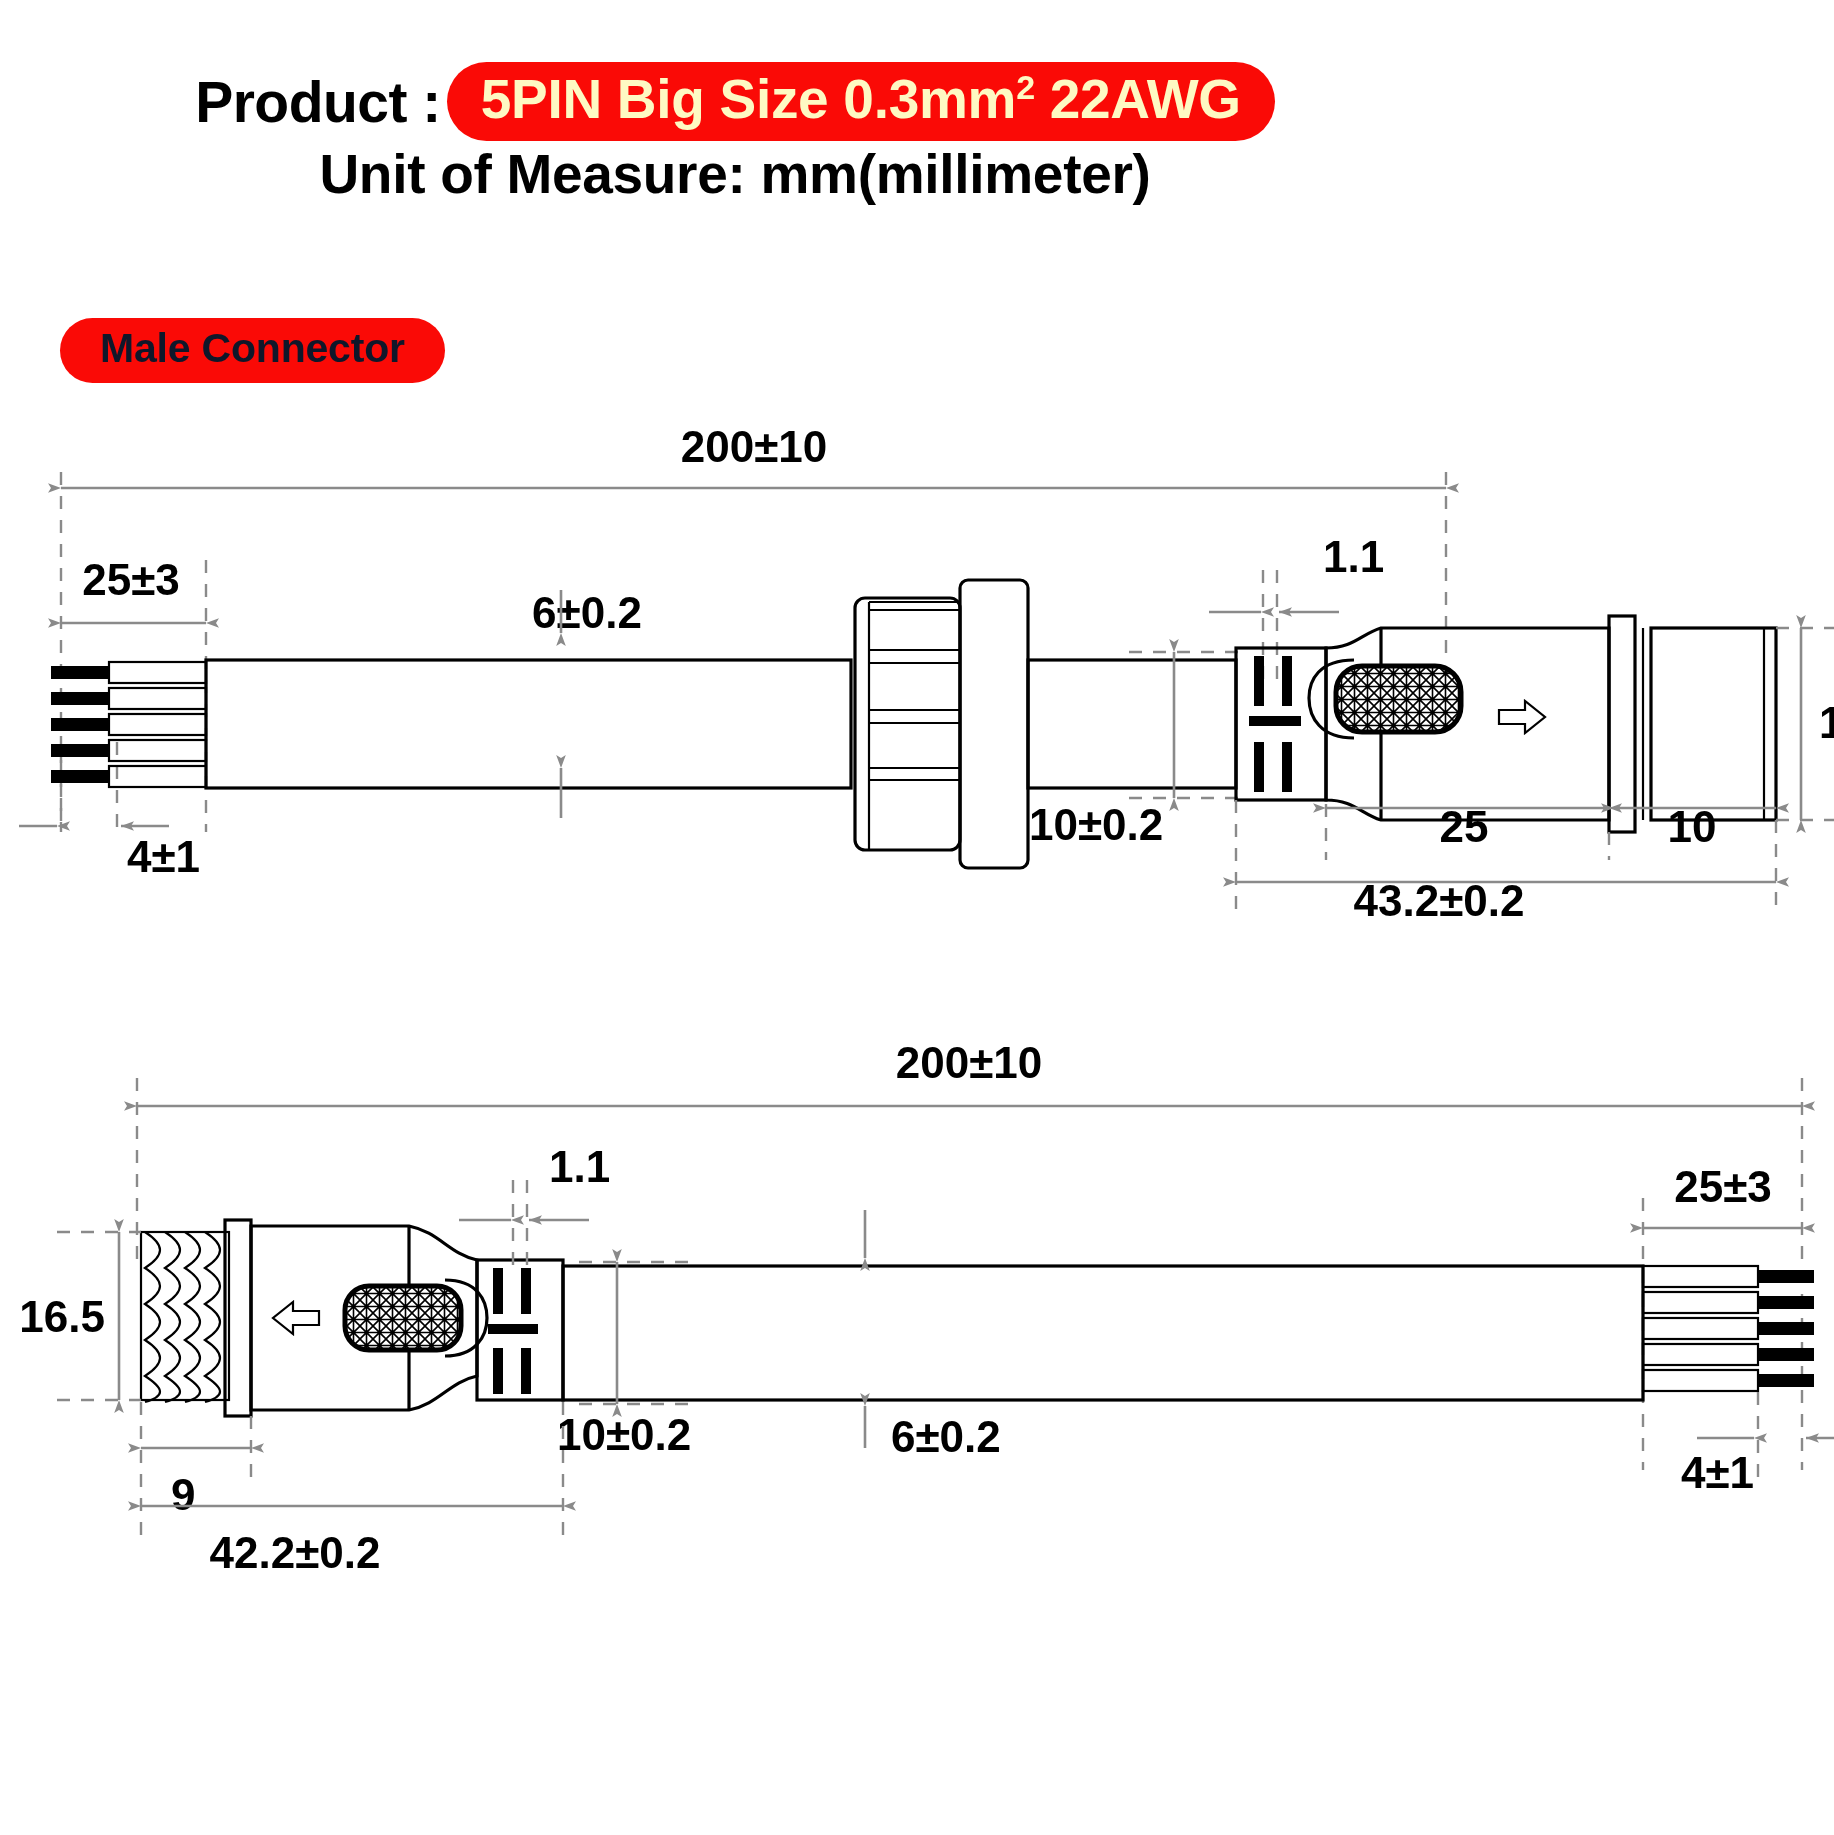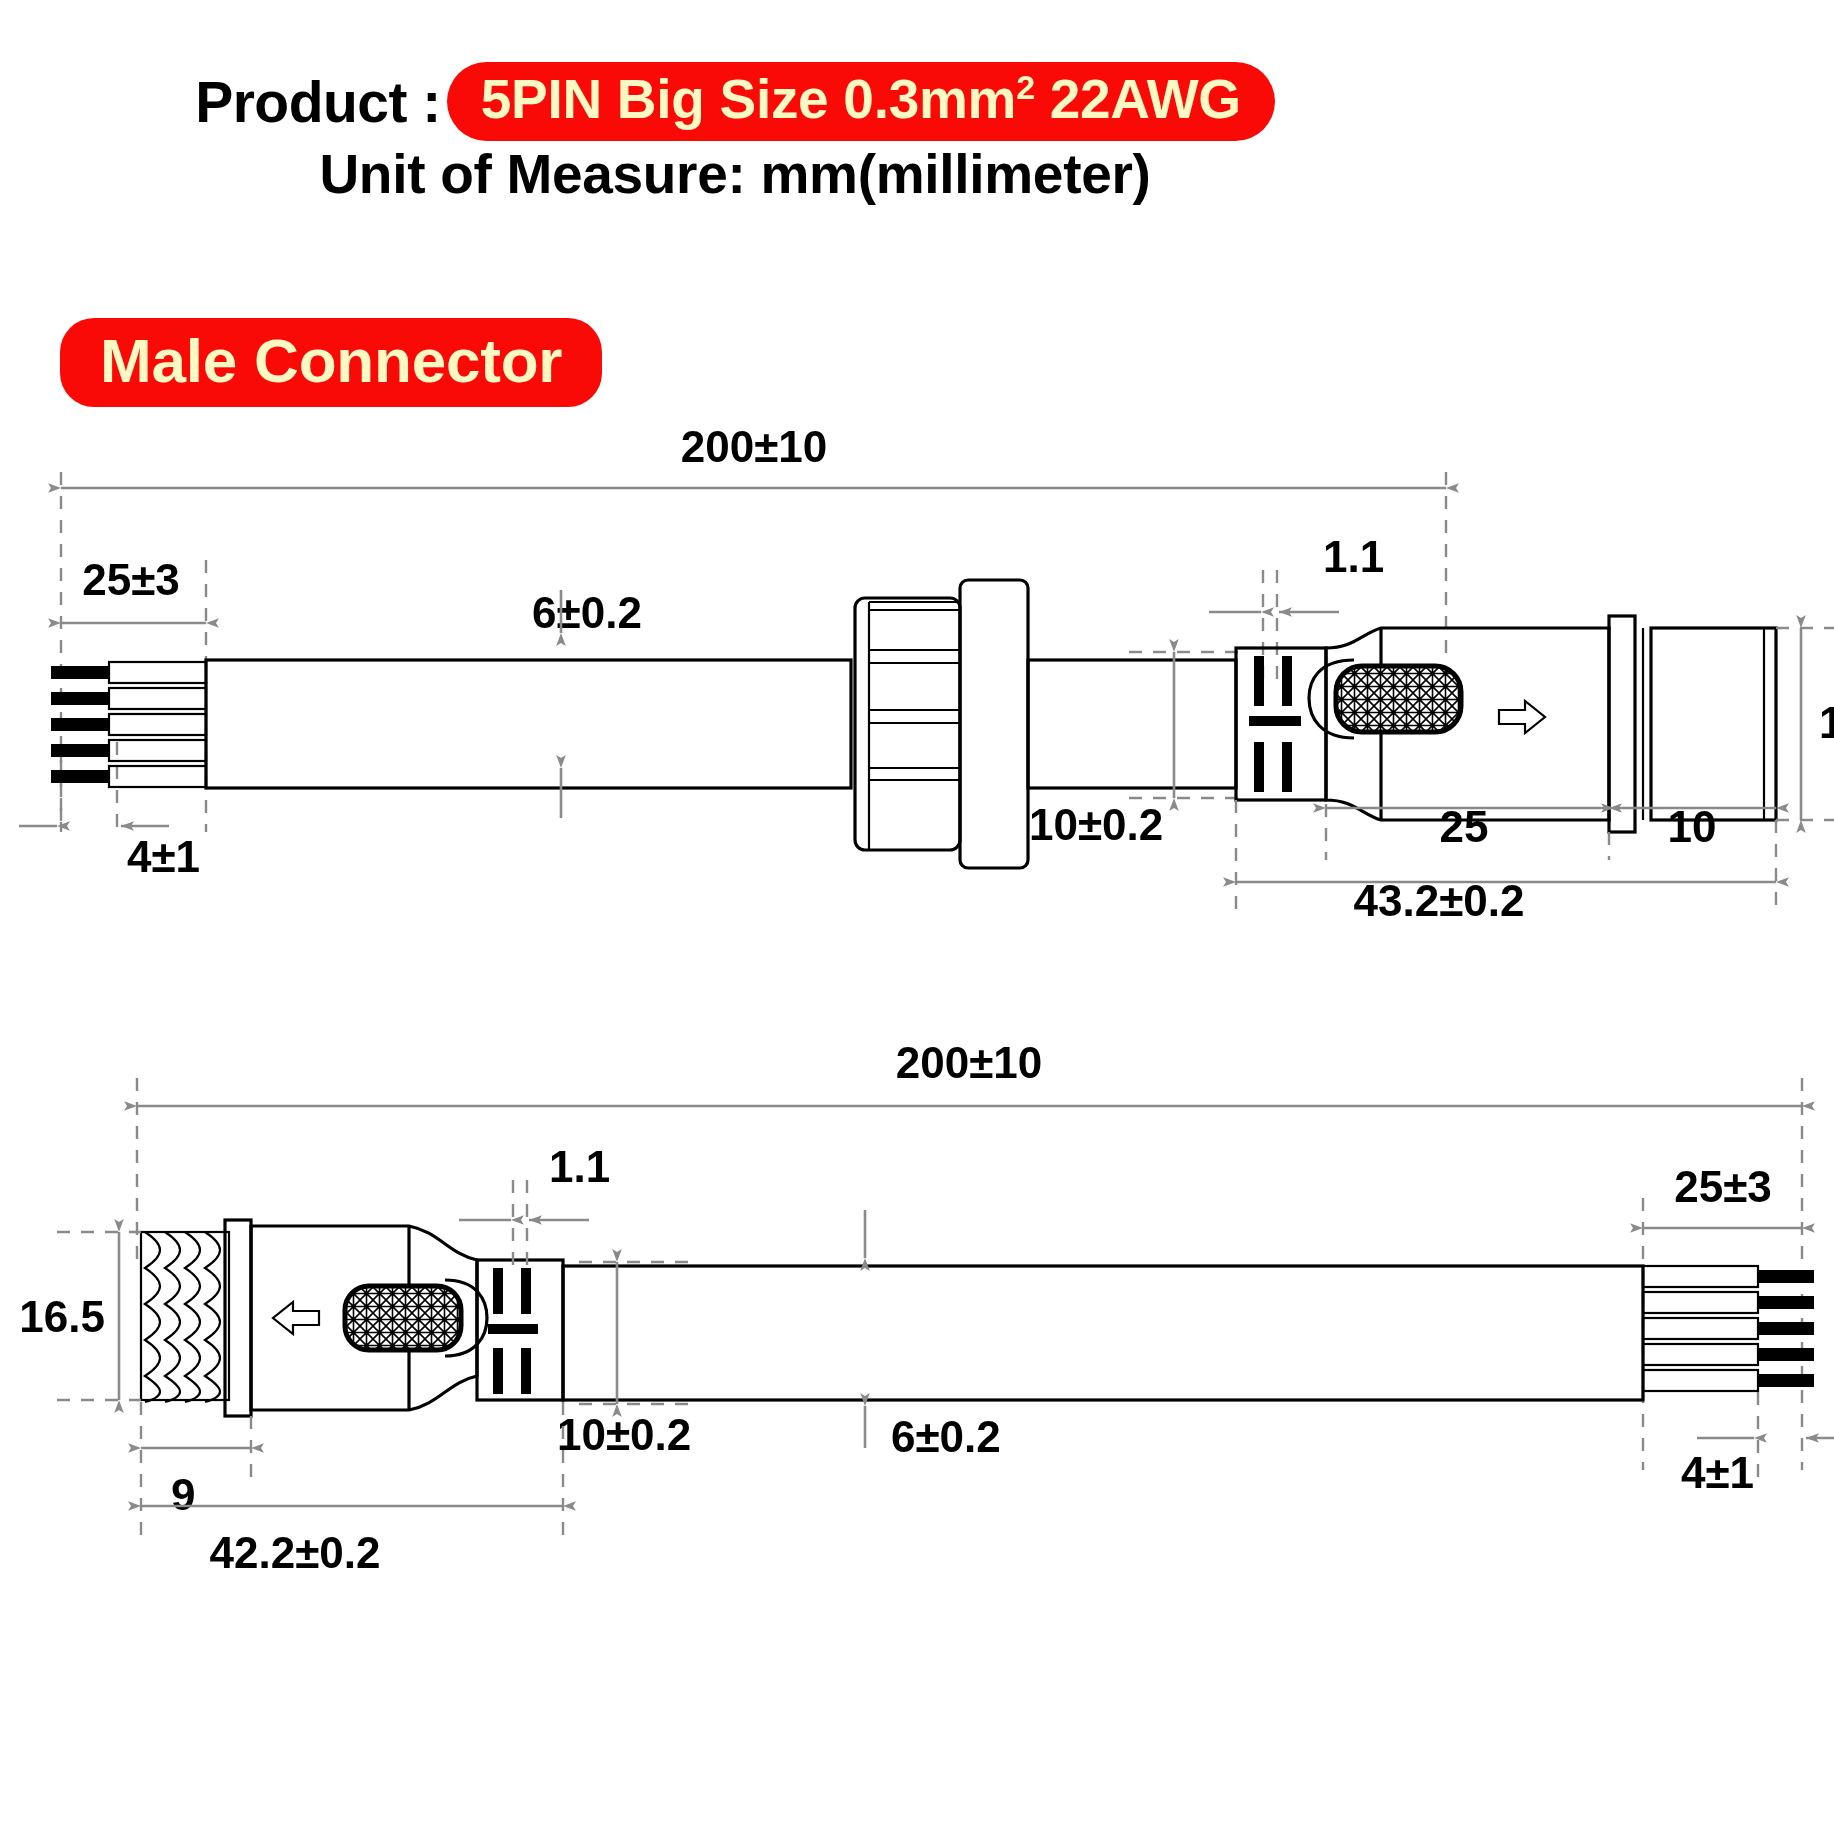--- a/index.html
+++ b/index.html
@@ -65,22 +65,22 @@
     font-weight: bold;
     color: #000000;
     letter-spacing: -0.3px;
     white-space: nowrap;
   }
 
   
   .badge {
     position: absolute;
     background: #fa0a06;
-    color: #fef9c3;
-    font-size: 62px;
+    color: #0f172a;
+    font-size: 41px;
     font-weight: bold;
     border-radius: 34px;
     padding: 7px 40px 11px 40px;
     white-space: nowrap;
     letter-spacing: -0.2px;
   }
   #badge-male { left: 60px; top: 318px; }
   #badge-female { left: 60px; top: 940px; }
 
   

